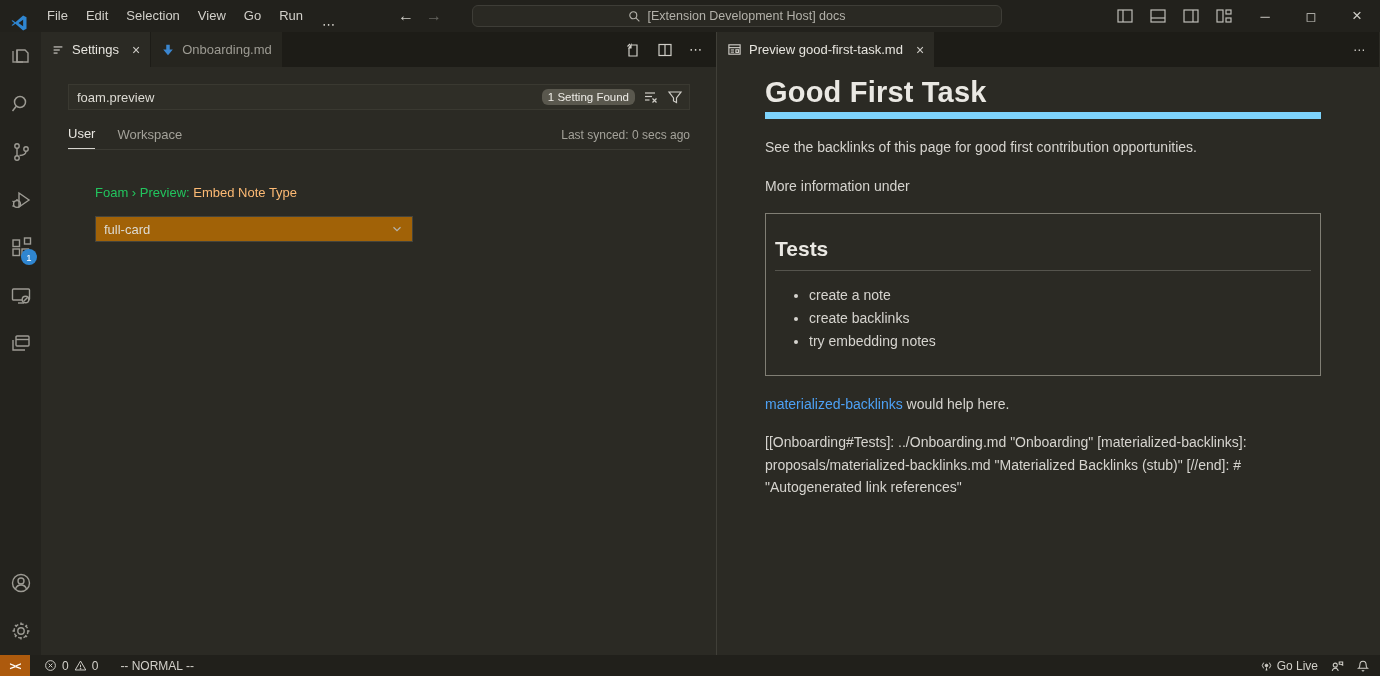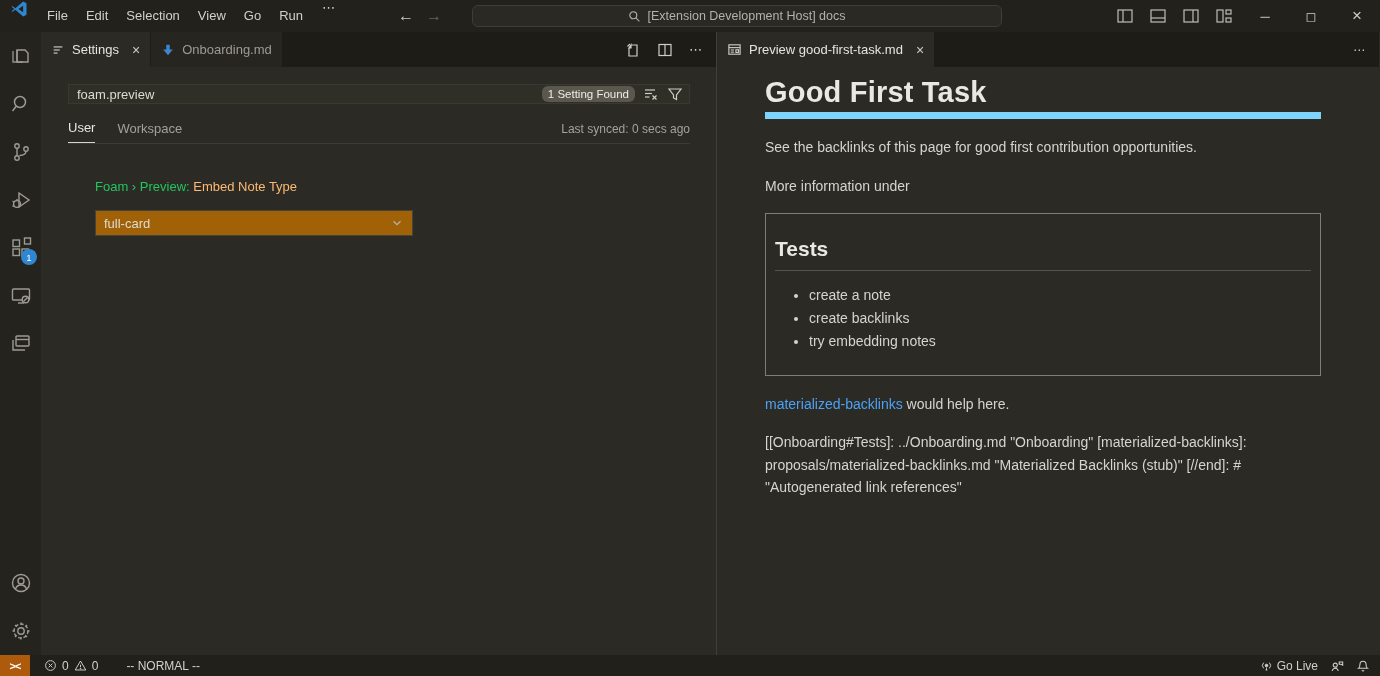--- a/index.html
+++ b/index.html
@@ -7,21 +7,21 @@
   body {
     font-family: "Liberation Sans", "DejaVu Sans", sans-serif;
     background:#2b2a24; color:#d8d6d0; font-size:13px;
     position:relative;
   }
   svg { display:block; }
 
   
   .titlebar {
     position:absolute; top:0; left:0; width:1380px; height:32px;
-    background:#22211c; display:flex; align-items:flex-start;
+    background:#22211c; display:flex; align-items:flex-end;
   }
   .titlebar .logo { width:38px; display:flex; justify-content:center; }
   .menu-item { padding:0 9px; color:#d2d0ca; height:32px; line-height:32px; cursor:default; }
   .menu-more { padding:0 10px; color:#d2d0ca; }
   .nav-arrows { position:absolute; left:398px; top:0; height:32px; display:flex; align-items:center; gap:12px; font-size:16px; }
   .nav-back { color:#cfcdc7; } .nav-fwd { color:#66655f; }
   .cmd-center {
     position:absolute; left:472px; top:5px; width:530px; height:22px;
     background:#2a2923; border:1px solid #3e3d37; border-radius:6px;
     display:flex; align-items:center; justify-content:center; gap:6px;
@@ -54,21 +54,21 @@
     display:flex; align-items:center; gap:7px; padding:0 10px;
     background:#26251f; color:#9d9b93; border-right:1px solid #1d1c17; font-size:13px;
   }
   .tab.active { background:#2b2a24; color:#e6e4de; }
   .tab .close { margin-left:6px; font-size:14px; color:#cfcdc7; }
   .tab-actions { position:absolute; right:0; top:0; height:35px; display:flex; align-items:center; gap:16px; padding-right:14px; color:#cfcdc7; }
 
   
   .settings-body { padding:17px 26px 0 27px; }
   .settings-search {
-    height:20px; background:#2f2e27; border:1px solid #3a3931;
+    height:26px; background:#2f2e27; border:1px solid #3a3931;
     display:flex; align-items:center; padding:0 6px 0 8px;
   }
   .settings-search input {
     flex:1; background:transparent; border:none; outline:none; color:#ddDBD4; color:#dddbd4;
     font-family:inherit; font-size:13px;
   }
   .search-badge {
     background:#5a584e; color:#edebe6; font-size:11.5px; padding:2px 6px; border-radius:6px; white-space:nowrap;
   }
   .search-icons { display:flex; align-items:center; gap:8px; margin-left:8px; color:#cfcdc7; }
@@ -369,21 +369,21 @@
     </svg>
     <span>0</span>
     <svg width="13" height="13" viewBox="0 0 16 16" fill="none" stroke="#d2d0ca" stroke-width="1.2">
       <path d="M8 2.5 14.5 13.5H1.5z"></path>
         <line x1="8" y1="7" x2="8" y2="10"></line>
         <circle cx="8" cy="11.8" r=".5" fill="#d2d0ca"></circle>
     </svg>
     <span>0</span>
   </div>
 
-  <div class="sb-item" style="margin-left:16px;">
+  <div class="sb-item" style="margin-left:10px;">
     <span>-- NORMAL --</span>
   </div>
 
   <div class="sb-right">
     <div class="sb-item">
       <svg width="13" height="13" viewBox="0 0 16 16" fill="none" stroke="#d2d0ca" stroke-width="1.2">
         <circle cx="8" cy="8" r="1.6" fill="#d2d0ca"></circle>
         <path d="M4.5 11.5a5 5 0 0 1 0-7M11.5 4.5a5 5 0 0 1 0 7"></path>
         <path d="M8 9.6 6.8 14h2.4z" fill="#d2d0ca" stroke="none"></path>
       </svg>

